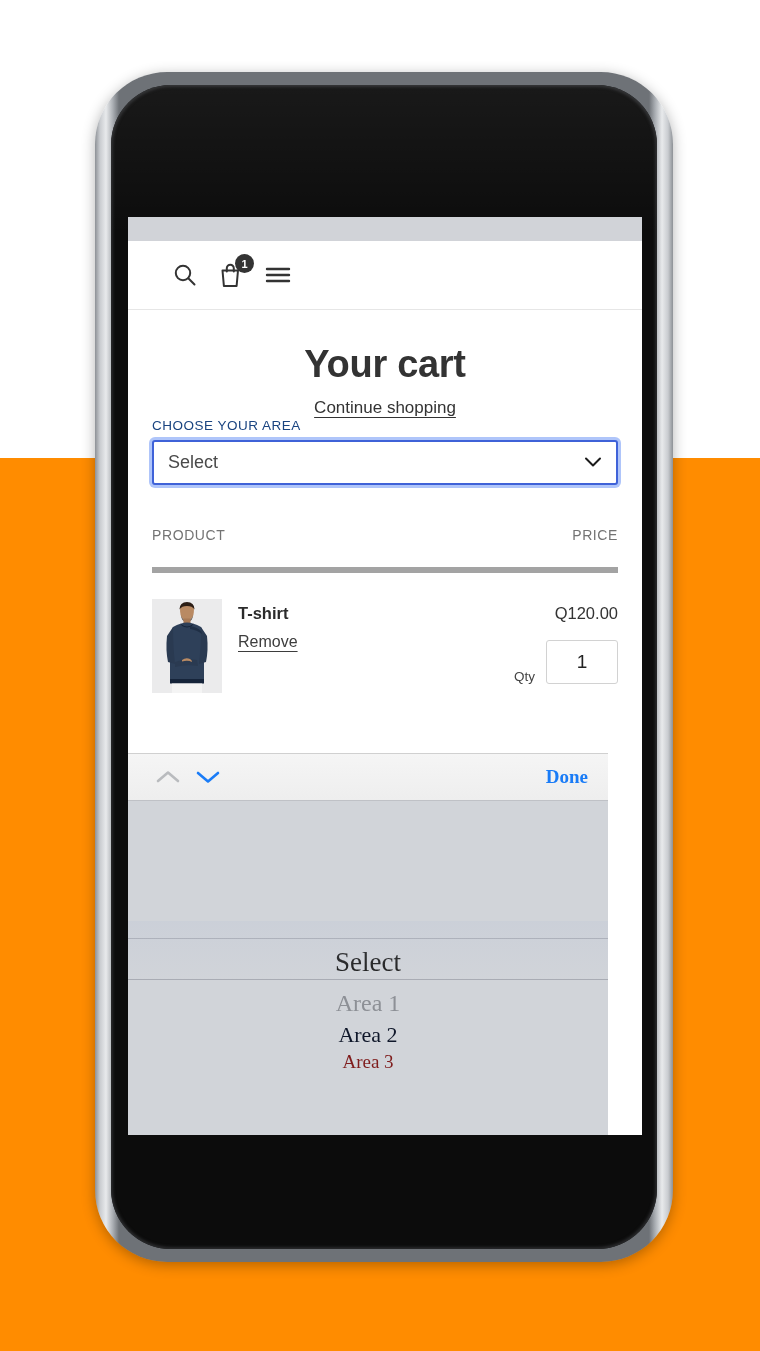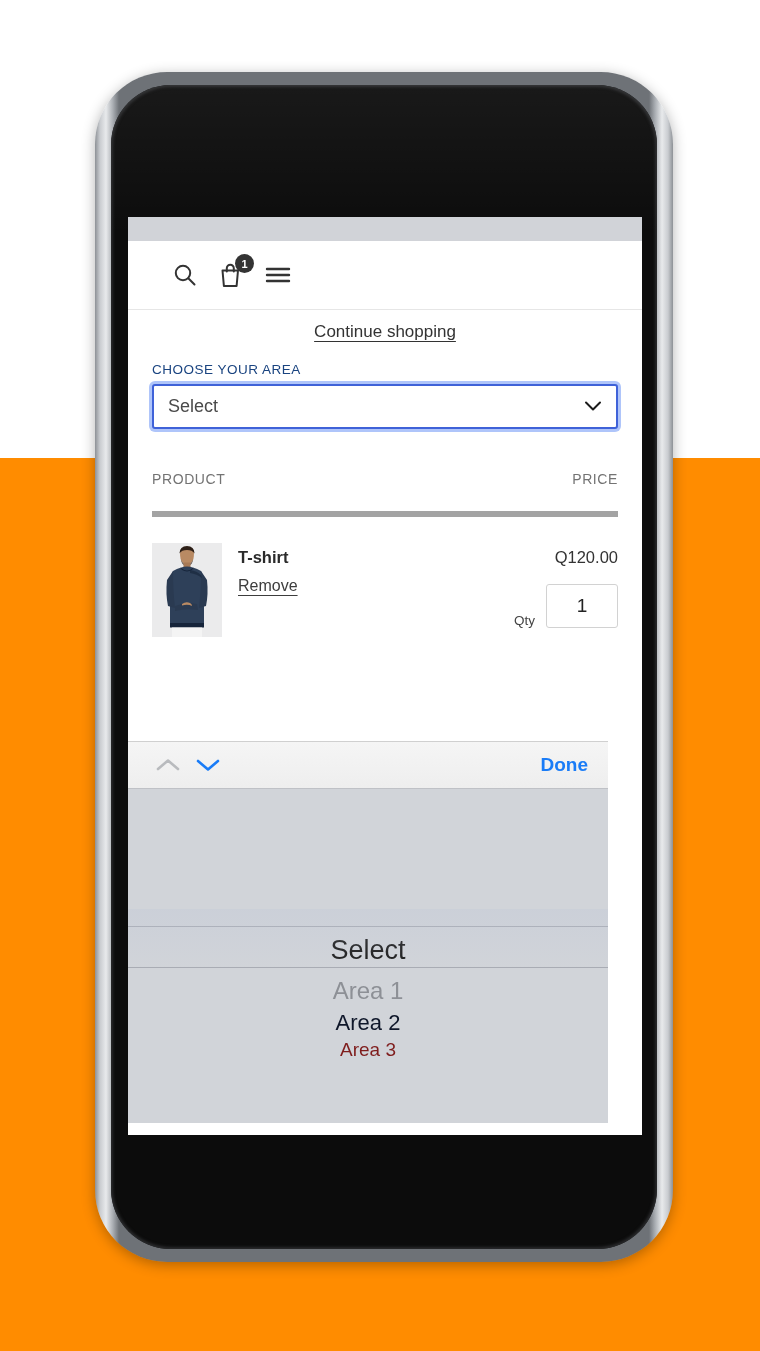--- a/index.html
+++ b/index.html
@@ -171,21 +171,20 @@
     margin-top: 12px;
   }
   #continue-shopping {
     font-size: 17px;
     color: #333333;
     text-decoration: underline;
     text-underline-offset: 4px;
   }
 
   #area-label {
-    margin-top: 20px;
     font-size: 13.5px;
     letter-spacing: 0.5px;
     color: #1a4480;
   }
   #area-select {
     margin-top: 7px;
     height: 45px;
     border: 2px solid #3f62d8;
     border-radius: 3px;
     box-shadow: 0 0 0 3px rgba(110,150,245,0.55);
@@ -274,23 +273,24 @@
     font-size: 19px;
     color: #222222;
     background: #ffffff;
     box-sizing: border-box;
   }
 
   
   #picker {
     position: absolute;
     left: 0;
-    bottom: 12px;
+    bottom: 0;
     width: 480px;
     height: 382px;
+    font-family: Liberation Serif, serif;
   }
   #picker-toolbar {
     height: 48px;
     background: linear-gradient(to bottom, #f5f5f5, #eeeeee);
     border-top: 1px solid #d0d0d0;
     border-bottom: 1px solid #bfc1c6;
     display: flex;
     align-items: center;
     padding: 0 20px;
     box-sizing: border-box;
@@ -394,20 +394,21 @@
       <svg width="26" height="20" viewBox="0 0 26 20" aria-hidden="true">
         <line x1="2" y1="4" x2="24" y2="4" stroke="#333" stroke-width="2.4" stroke-linecap="round"></line>
         <line x1="2" y1="10" x2="24" y2="10" stroke="#333" stroke-width="2.4" stroke-linecap="round"></line>
         <line x1="2" y1="16" x2="24" y2="16" stroke="#333" stroke-width="2.4" stroke-linecap="round"></line>
       </svg>
     </div>
   </div>
 
   <div id="cart-body">
 
+    <h1 id="page-title">Your cart</h1>
 
     <div id="continue-wrap">
       <span id="continue-shopping">Continue shopping</span>
     </div>
 
     <div id="area-label">CHOOSE YOUR AREA</div>
 
     <div id="area-select">
       <span id="area-select-value">Select</span>
       <span>

